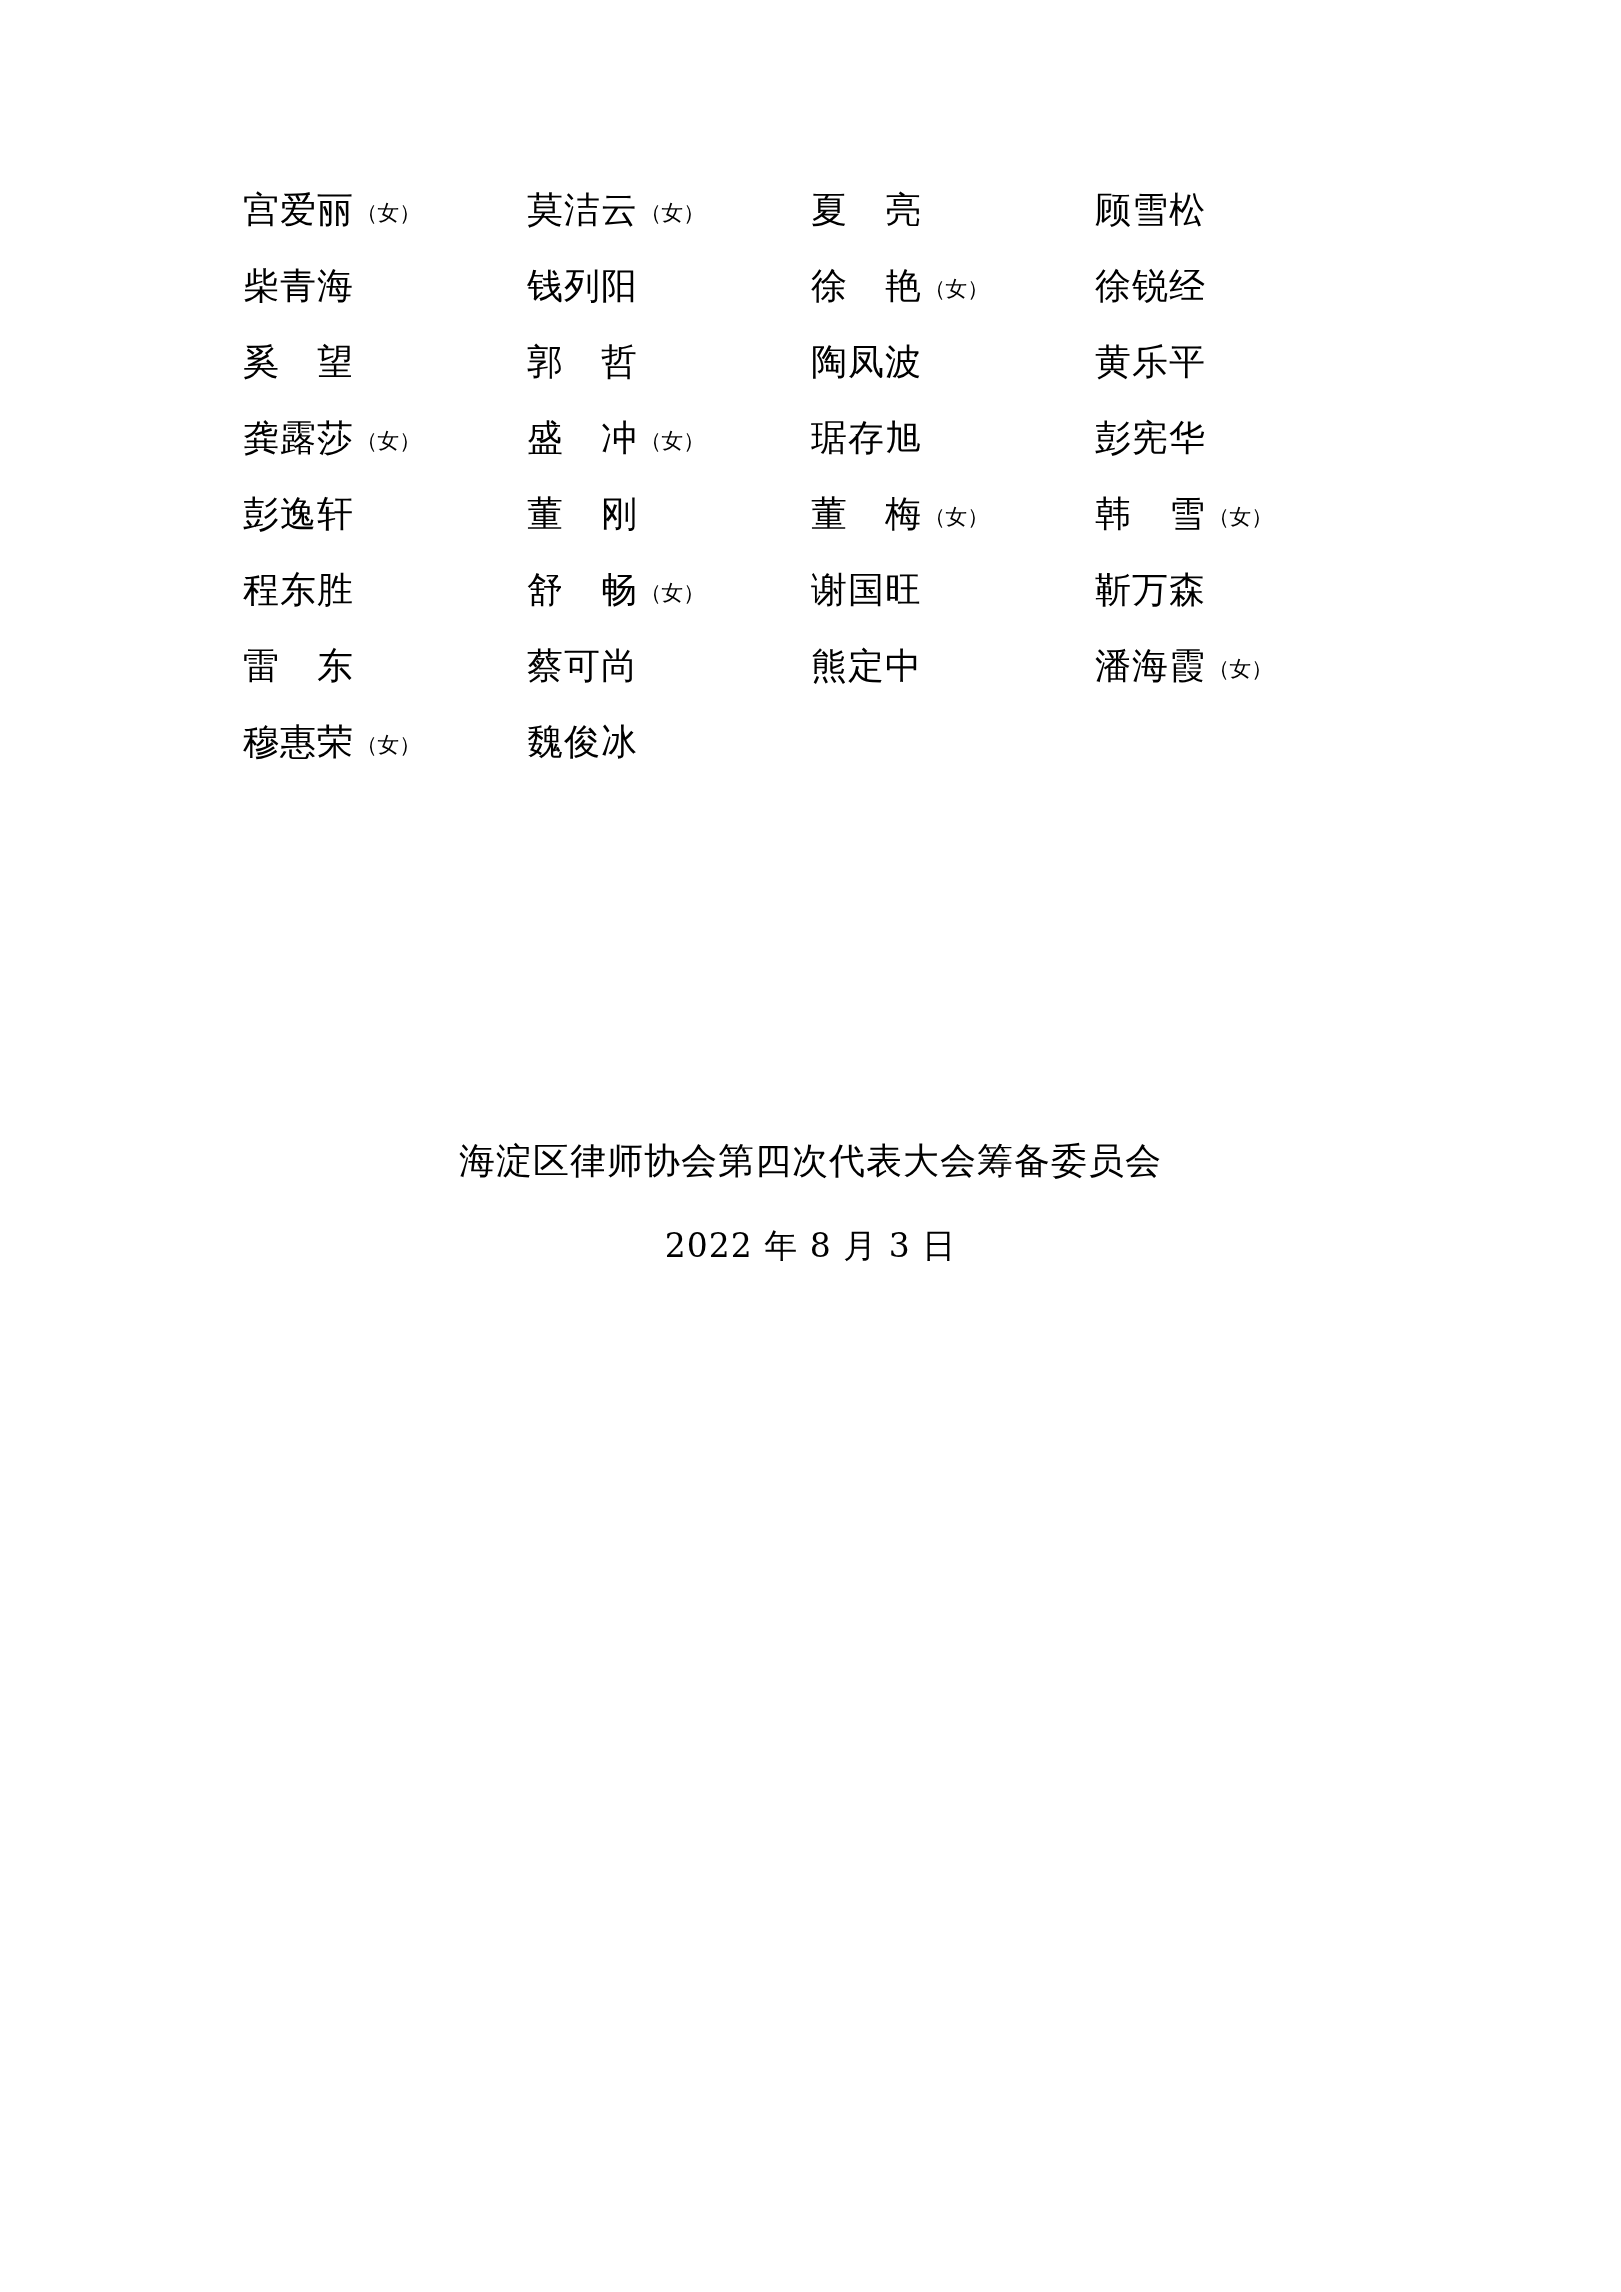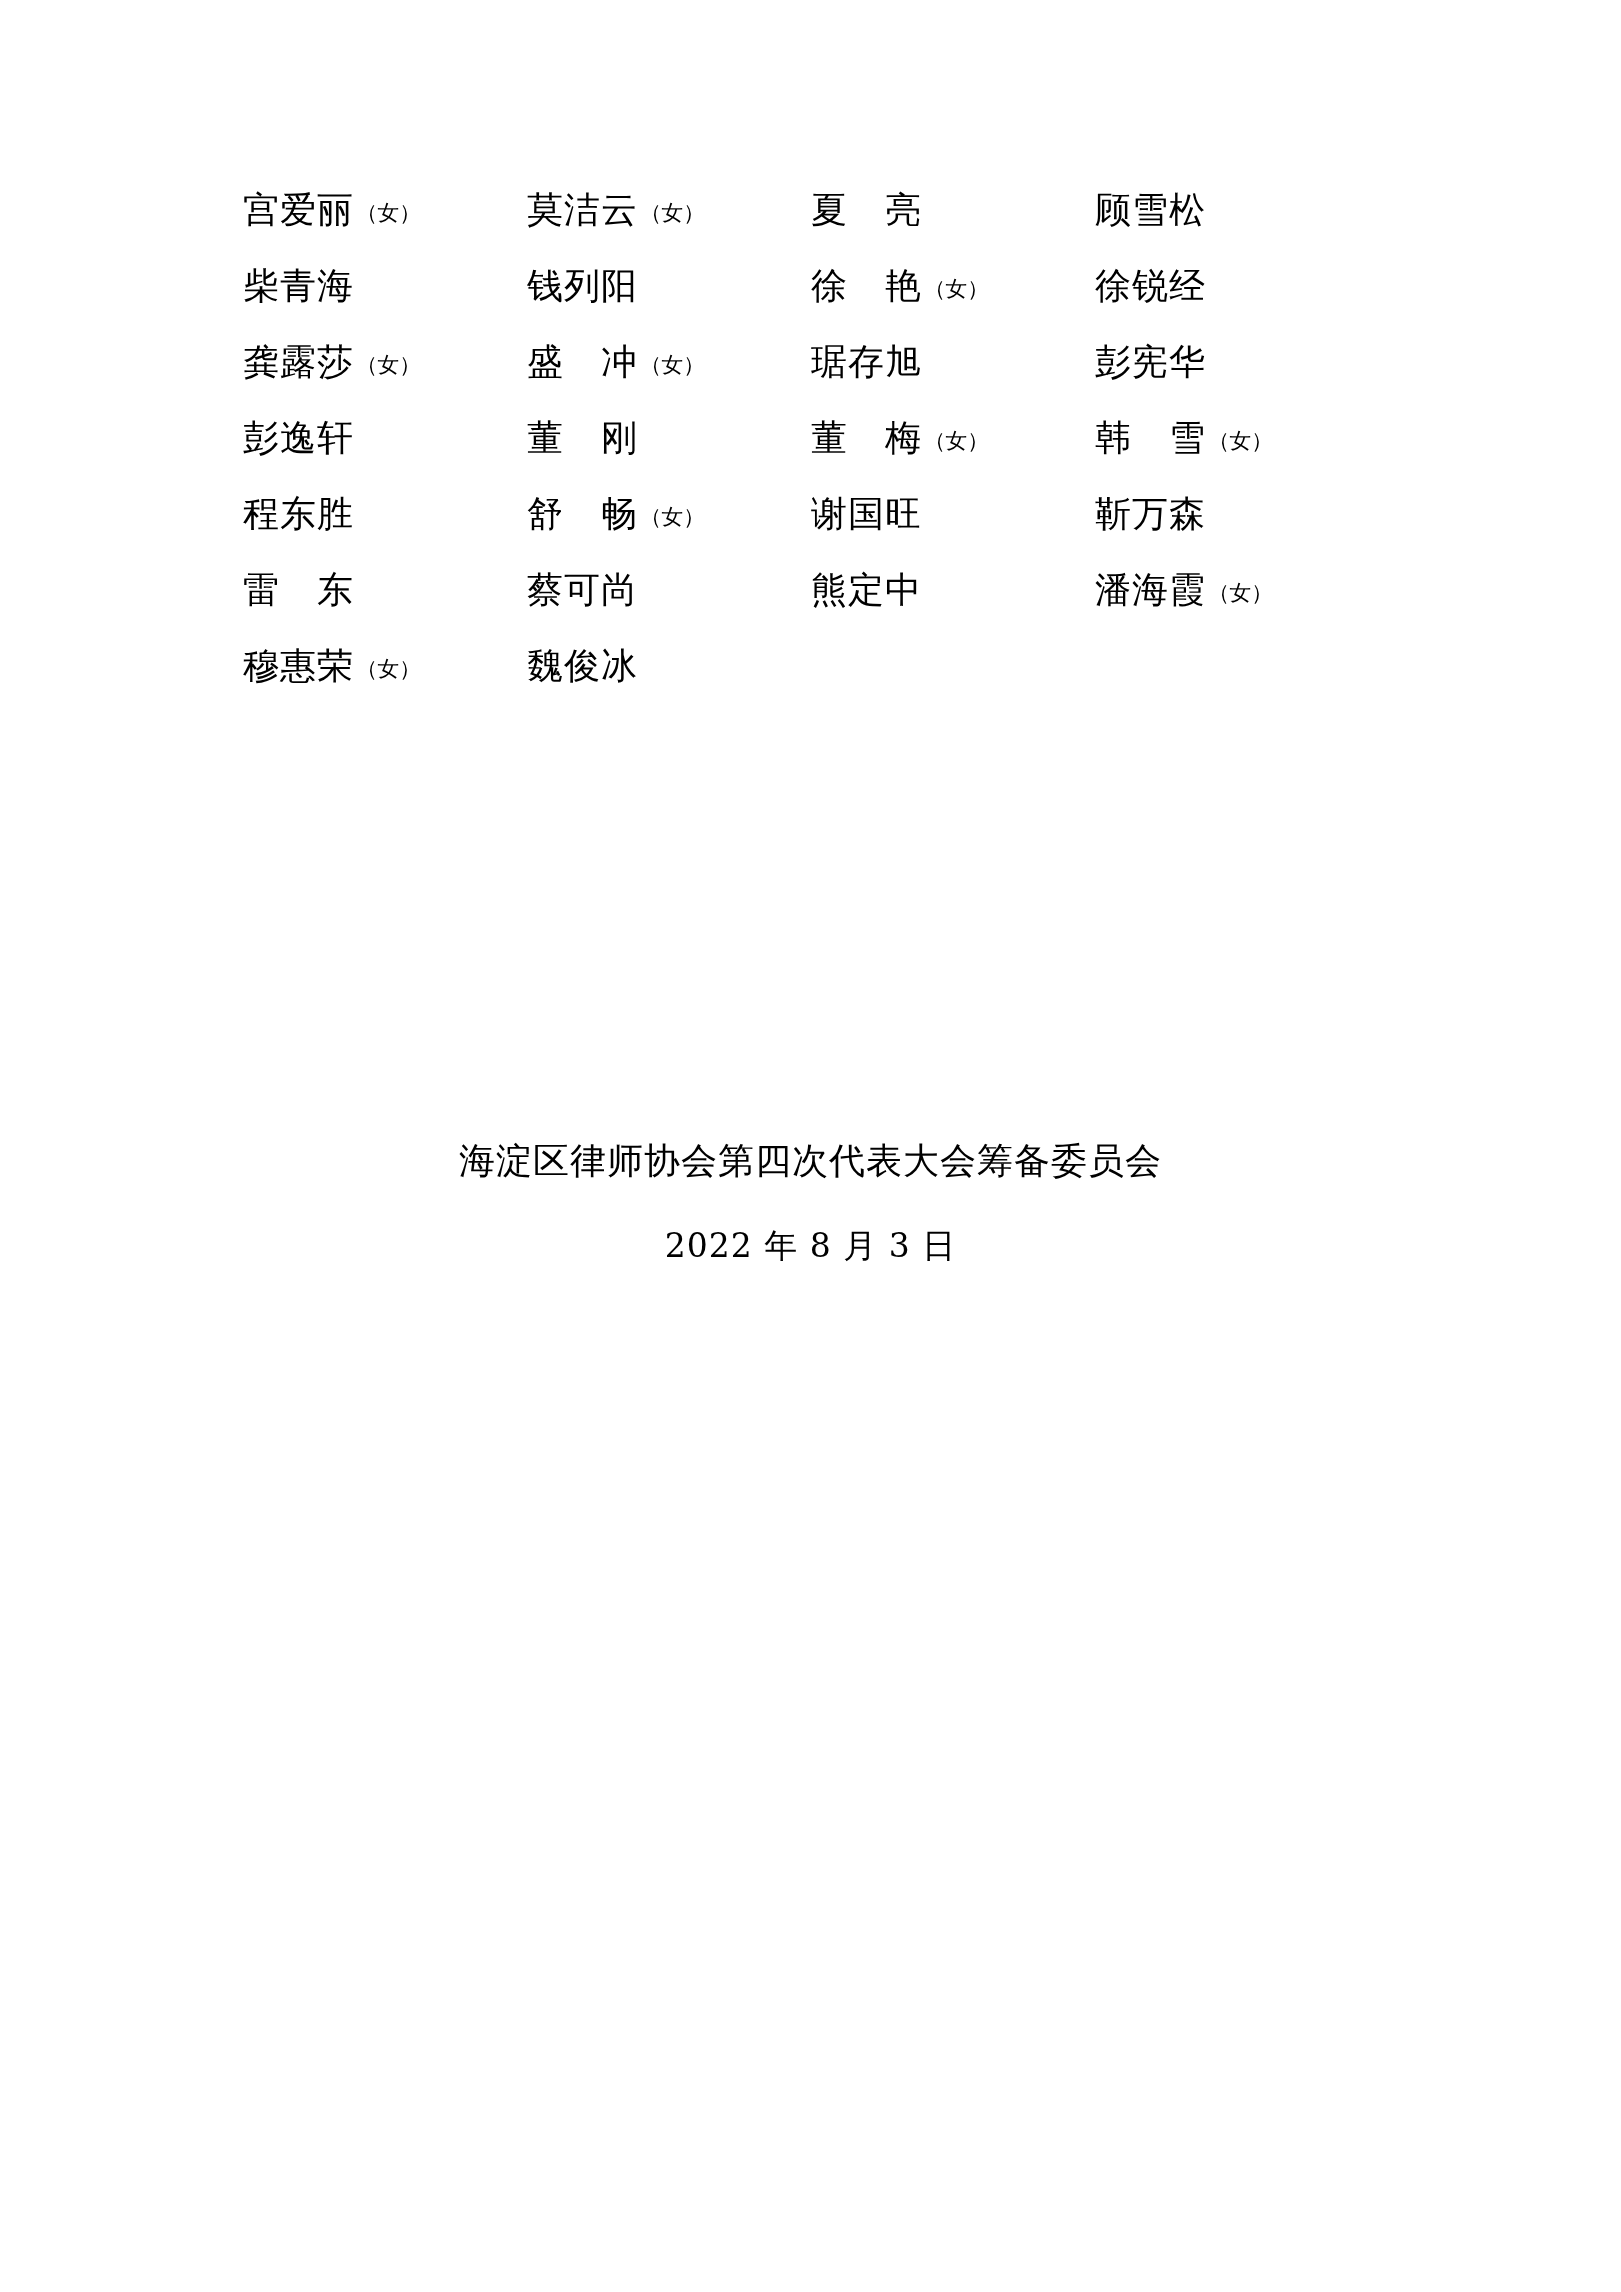--- a/index.html
+++ b/index.html
@@ -109,20 +109,38 @@
       <div class="name-cell">
         <span class="name-text">徐　艳</span>
         <span class="gender">（女）</span>
       </div>
       <div class="name-cell">
         <span class="name-text">徐锐经</span>
         <span class="gender"></span>
       </div>
     </div>
 
+    <div class="name-row">
+      <div class="name-cell">
+        <span class="name-text">奚　望</span>
+        <span class="gender"></span>
+      </div>
+      <div class="name-cell">
+        <span class="name-text">郭　哲</span>
+        <span class="gender"></span>
+      </div>
+      <div class="name-cell">
+        <span class="name-text">陶凤波</span>
+        <span class="gender"></span>
+      </div>
+      <div class="name-cell">
+        <span class="name-text">黄乐平</span>
+        <span class="gender"></span>
+      </div>
+    </div>
 
     <div class="name-row">
       <div class="name-cell">
         <span class="name-text">龚露莎</span>
         <span class="gender">（女）</span>
       </div>
       <div class="name-cell">
         <span class="name-text">盛　冲</span>
         <span class="gender">（女）</span>
       </div>

